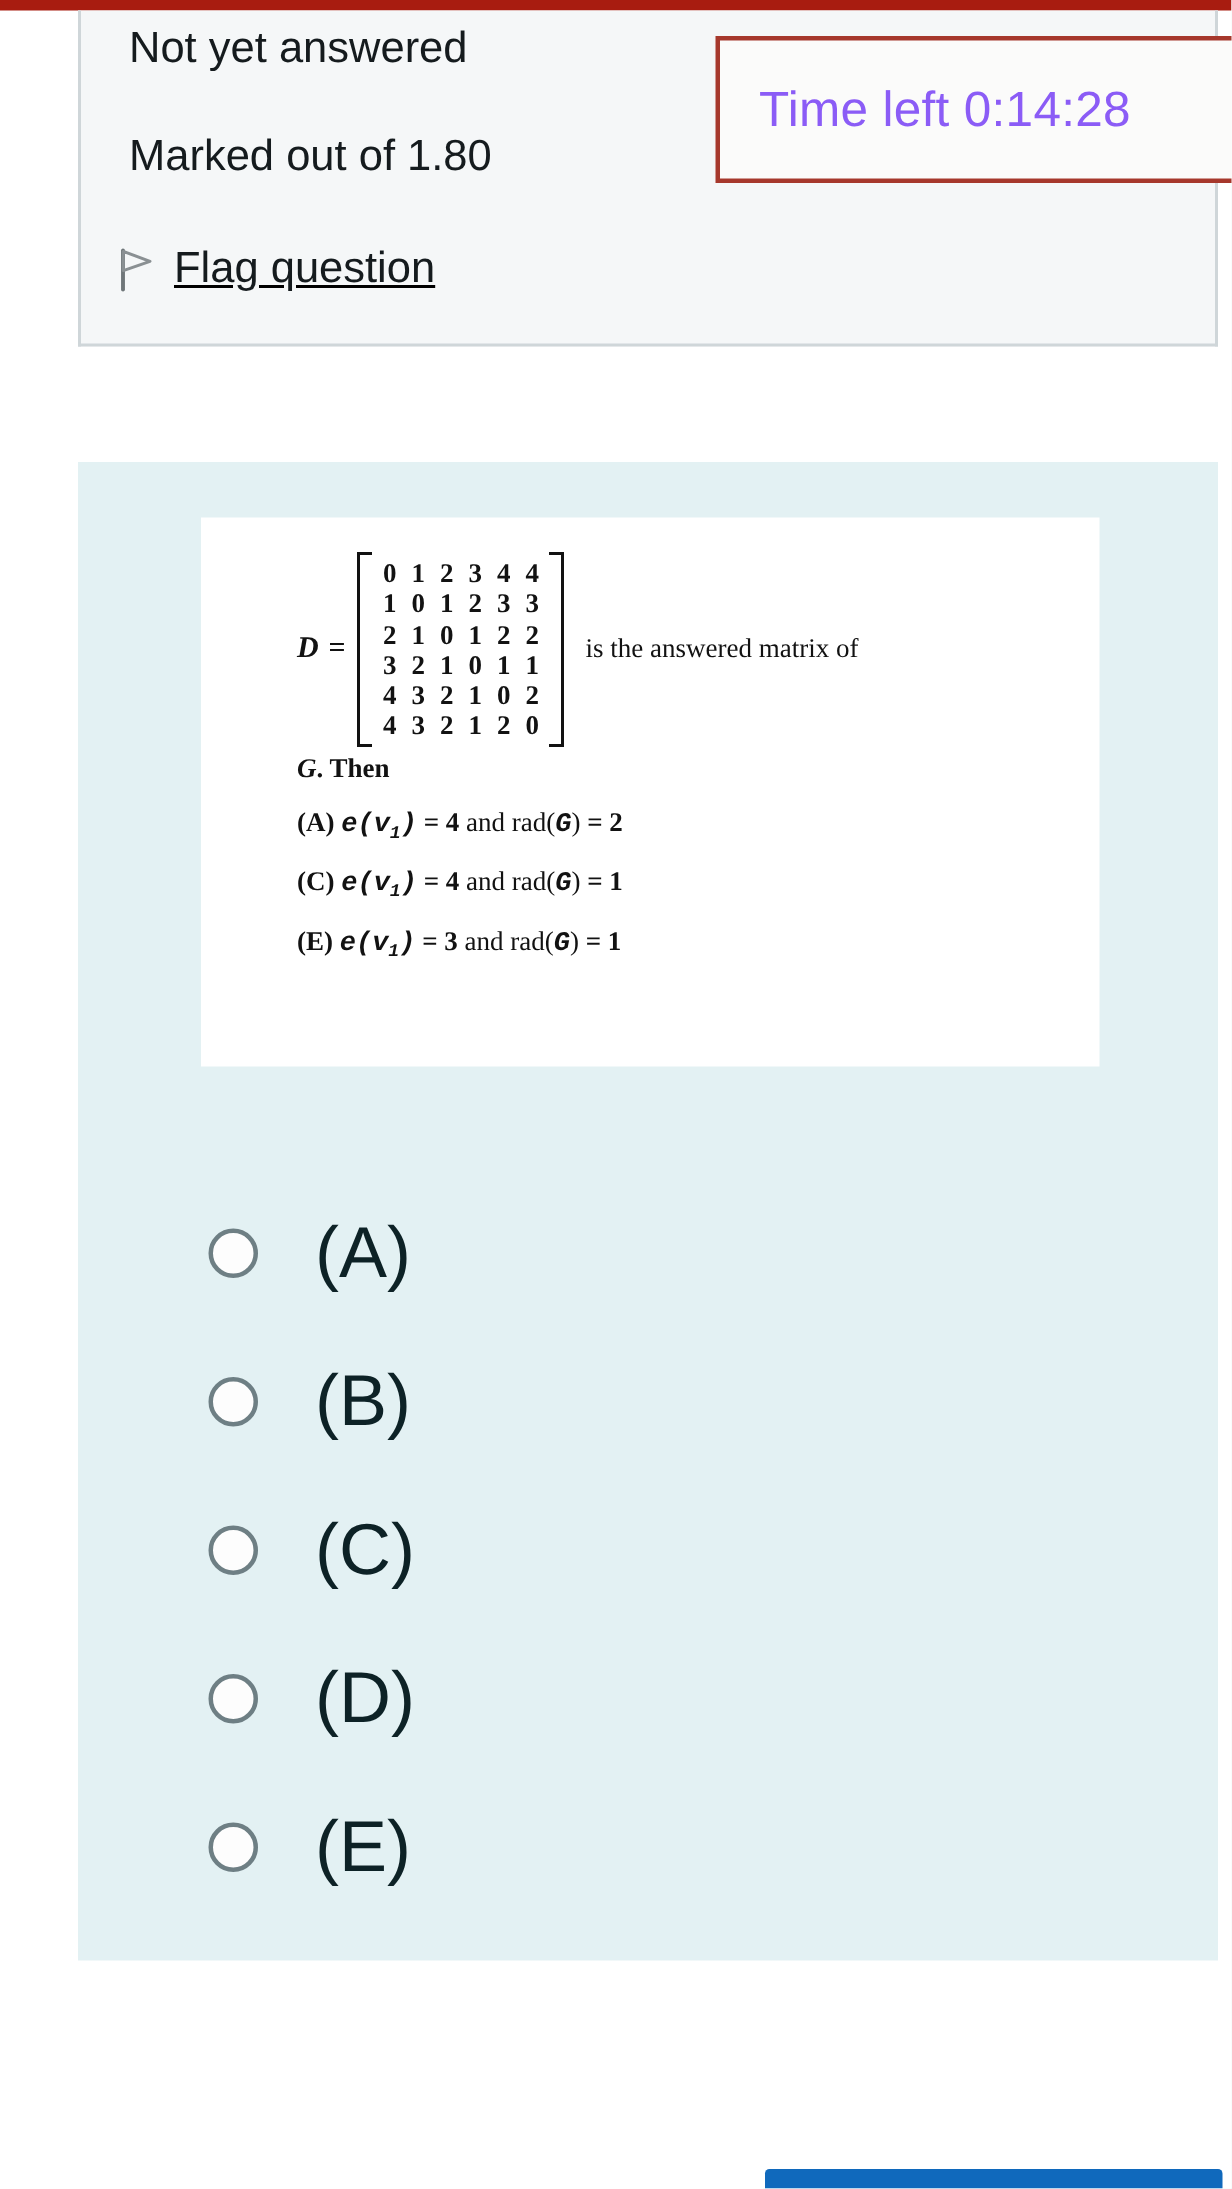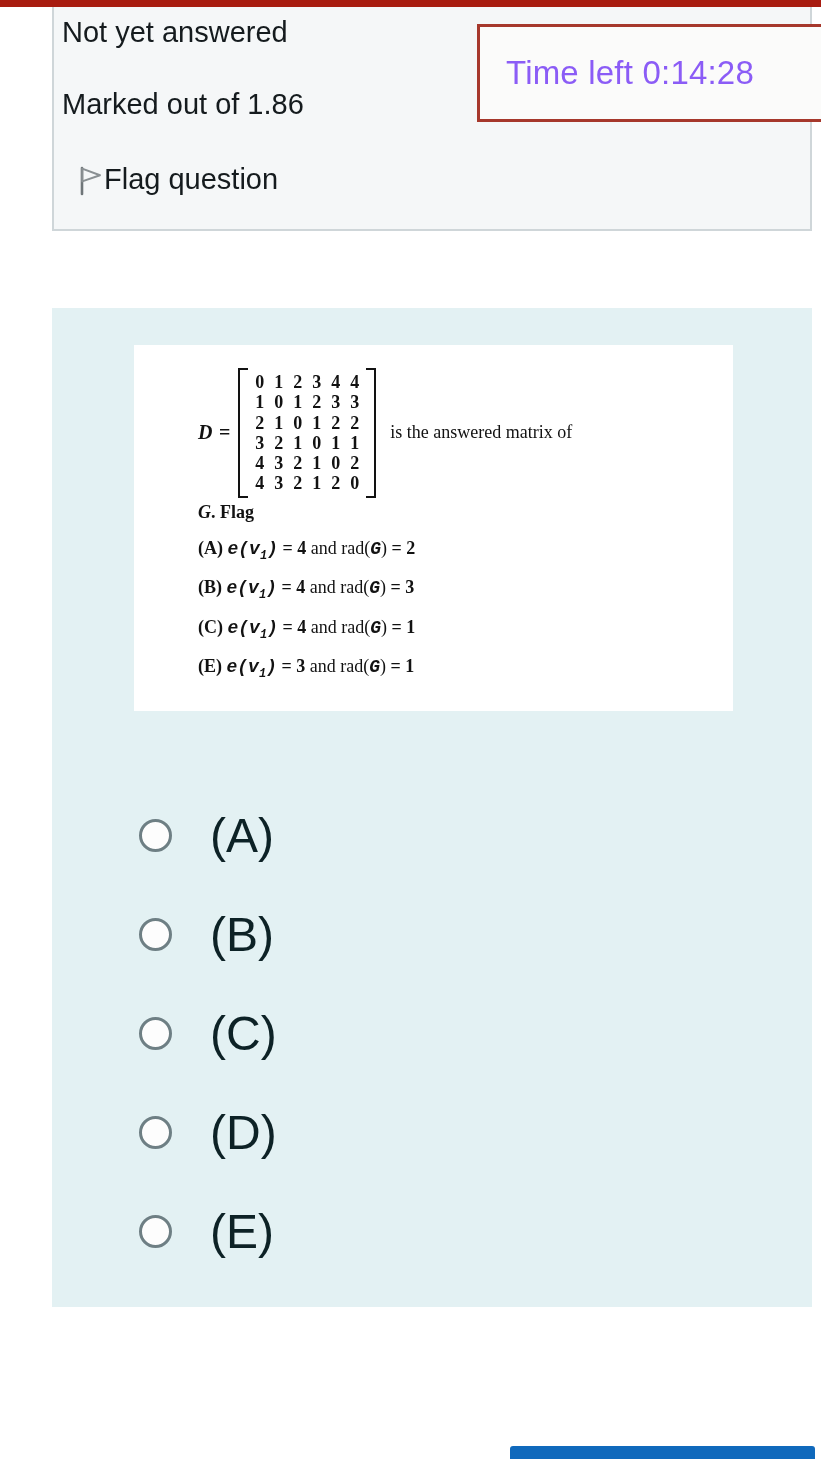--- a/index.html
+++ b/index.html
@@ -33,38 +33,39 @@
     width: 760px;
     height: 224px;
     background: #f5f7f8;
     border-left: 2px solid #cfd6d9;
     border-right: 2px solid #cfd6d9;
     border-bottom: 2px solid #cfd6d9;
     box-sizing: border-box;
   }
   .info-line {
     position: absolute;
-    left: 8px;
+    left: 32px;
     color: #151b1e;
     font-size: 29px;
     line-height: 1.2;
     white-space: nowrap;
     text-align: right;
   }
   .info-line.l1 { top: 8px; }
   .info-line.l2 { top: 80px; }
 
   .flag-row {
     position: absolute;
     left: 24px;
     top: 156px;
     display: flex;
-    align-items: flex-end;
-    gap: 0;
+    align-items: center;
+    gap: 12px;
     cursor: pointer;
+    text-decoration: underline;
   }
   .flag-icon {
     width: 26px;
     height: 30px;
     display: block;
   }
   .flag-label {
     font-size: 29px;
     color: #151b1e;
     white-space: nowrap;
@@ -242,21 +243,21 @@
     border-radius: 3px 3px 0 0;
   }
 </style>
 </head>
 <body>
 
 <div class="top-bar"></div>
 
 <div class="info-panel">
   <div class="info-line l1">Not yet answered</div>
-  <div class="info-line l2">Marked out of 1.86</div>
+  <div class="info-line l2">Marked out of 1.80</div>
 
   <div class="flag-row">
     <span class="flag-icon">
       <svg viewBox="0 0 26 30" width="26" height="30" aria-hidden="true">
         <path d="M4 2 L4 28" stroke="#6f7679" stroke-width="2.6" fill="none" stroke-linecap="round"></path>
         <path d="M4.2 2.6 L22 9.2 L4.2 15.4 Z" stroke="#8a9093" stroke-width="2" fill="none" stroke-linejoin="round"></path>
       </svg>
     </span>
     <span class="flag-label">Flag question</span>
   </div>
@@ -324,26 +325,25 @@
                 <td>2</td>
                 <td>0</td>
               </tr>
             </tbody>
         </table>
       </span>
       <span class="eq-tail">is the answered matrix of</span>
     </div>
 
     <div class="then-line">
-      <i>G</i><b>. Flag</b>
+      <i>G</i><b>. Then</b>
     </div>
 
     <div class="opt-list">
         <div class="opt-line"><span class="bold">(A)</span> <span class="ital">e(v<sub>1</sub>)</span> <span class="bold">= 4</span> <span>and</span> <span>rad(</span><span class="ital">G</span><span>)</span> <span class="bold">= 2</span></div>
-        <div class="opt-line"><span class="bold">(B)</span> <span class="ital">e(v<sub>1</sub>)</span> <span class="bold">= 4</span> <span>and</span> <span>rad(</span><span class="ital">G</span><span>)</span> <span class="bold">= 3</span></div>
         <div class="opt-line"><span class="bold">(C)</span> <span class="ital">e(v<sub>1</sub>)</span> <span class="bold">= 4</span> <span>and</span> <span>rad(</span><span class="ital">G</span><span>)</span> <span class="bold">= 1</span></div>
         <div class="opt-line"><span class="bold">(E)</span> <span class="ital">e(v<sub>1</sub>)</span> <span class="bold">= 3</span> <span>and</span> <span>rad(</span><span class="ital">G</span><span>)</span> <span class="bold">= 1</span></div>
       </div>
   </div>
 
   <div class="answers">
     <div class="answer-row">
       <span class="radio"></span>
       <span class="answer-label">(A)</span>
     </div>

